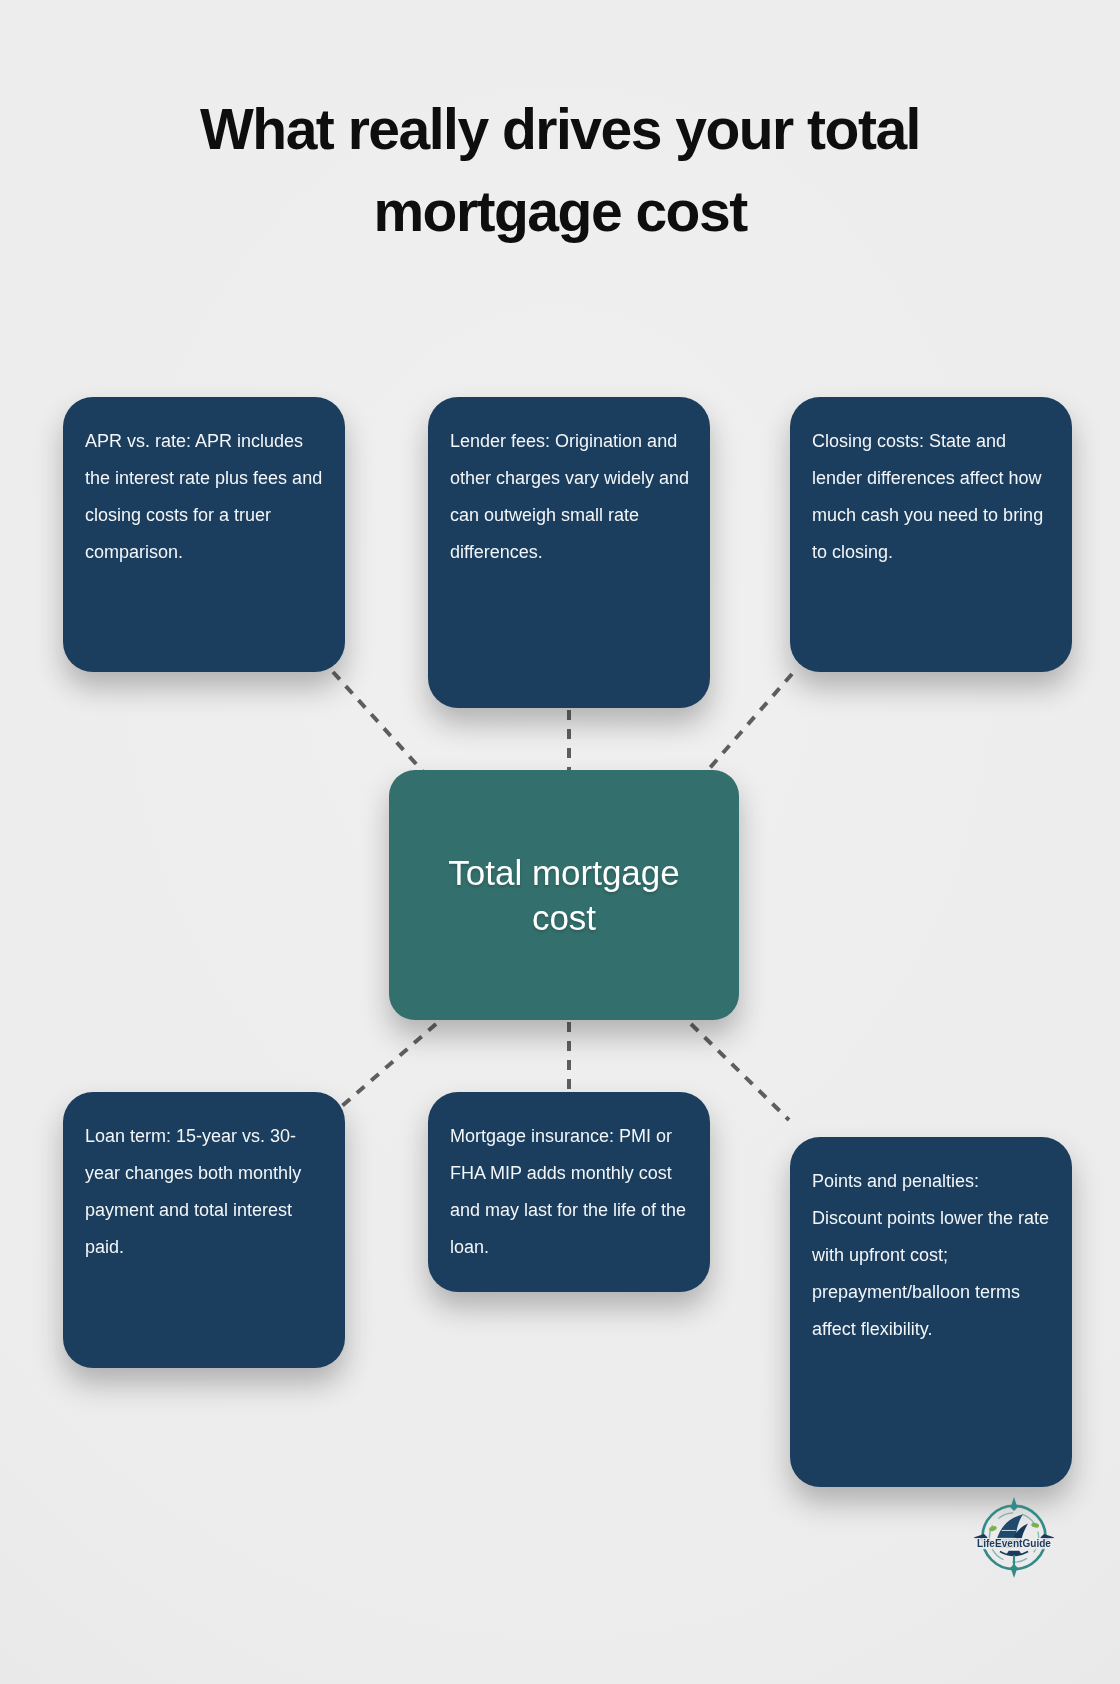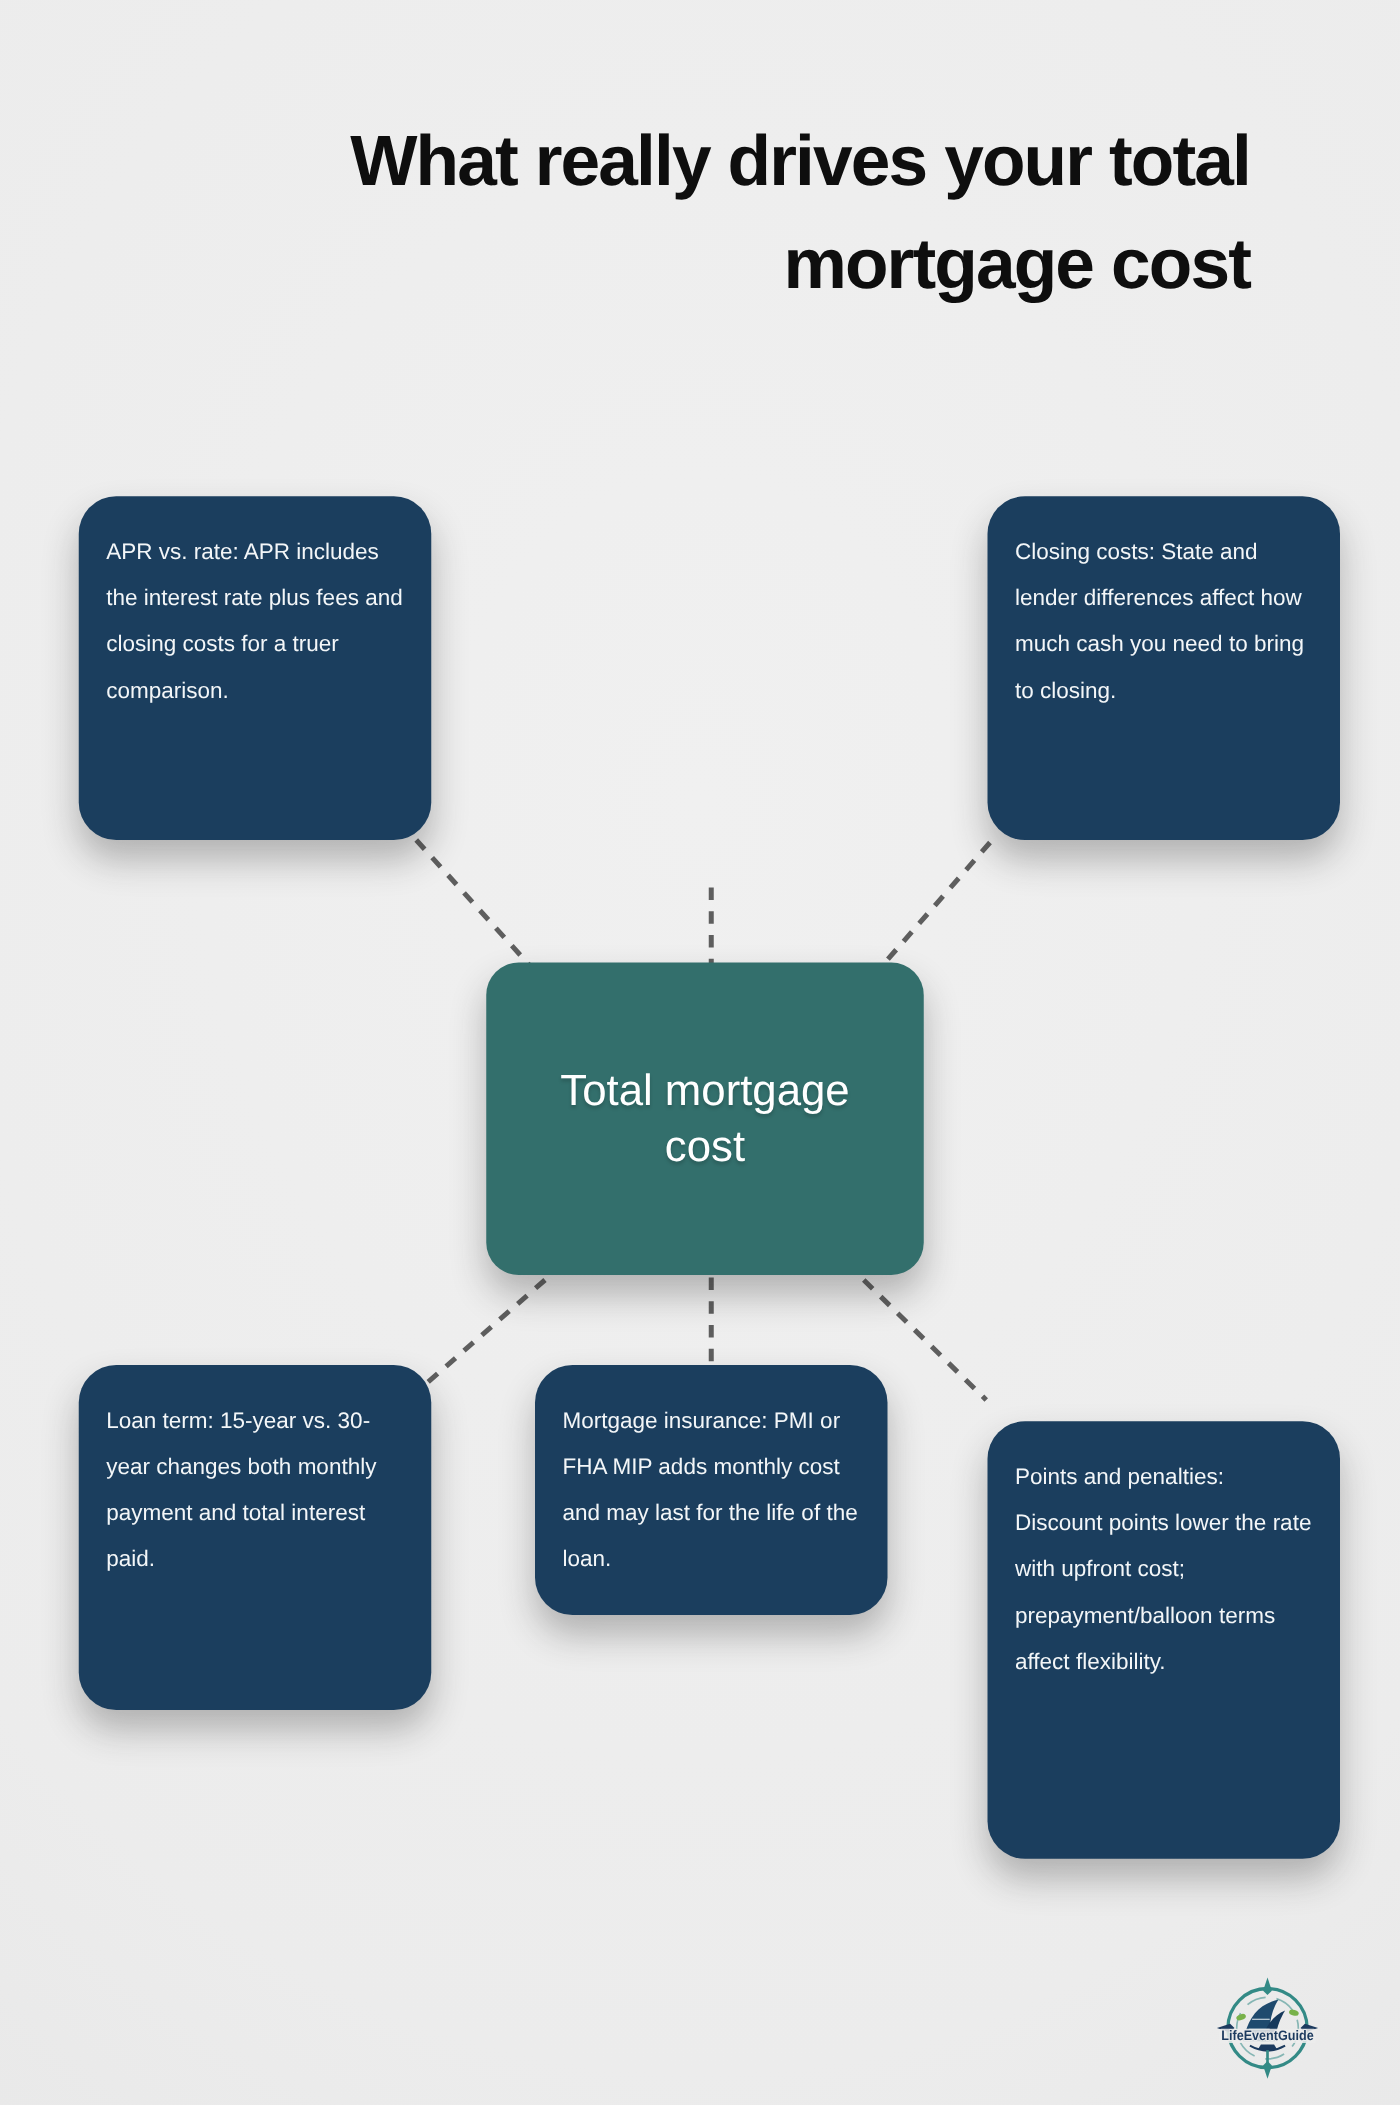--- a/index.html
+++ b/index.html
@@ -18,21 +18,21 @@
     height: 1684px;
     background: radial-gradient(130% 110% at 50% 38%, #f0f0f0 0%, #ececec 55%, #e2e2e2 100%);
   }
   .title {
     position: absolute;
     top: 88px;
     left: 50%;
     transform: translateX(-50%);
     width: 880px;
     margin: 0;
-    text-align: right;
+    text-align: center;
     font-size: 57px;
     line-height: 82px;
     font-weight: 700;
     letter-spacing: -1.5px;
     color: #0e0e0e;
   }
   .connectors {
     position: absolute;
     left: 0;
     top: 0;
@@ -76,21 +76,21 @@
   .center-node span {
     color: #ffffff;
     font-size: 35px;
     line-height: 45px;
     font-weight: 400;
     text-shadow: 0 2px 3px rgba(0,0,0,0.18);
   }
   .logo {
     position: absolute;
     left: 970px;
-    top: 1582px;
+    top: 1497px;
     width: 88px;
     height: 88px;
   }
   .logo svg { overflow: visible; }
   .logo-text {
     font-family: "Liberation Sans", sans-serif;
     font-size: 12.5px;
     font-weight: 700;
     fill: #1c3a5e;
     stroke: #ececec;
@@ -111,20 +111,23 @@
     <line x1="792" y1="674" x2="694" y2="786"></line>
     <line x1="436" y1="1024" x2="342" y2="1106"></line>
     <line x1="569" y1="1022" x2="569" y2="1090"></line>
     <line x1="691" y1="1024" x2="789" y2="1120"></line>
   </svg>
 
   <div class="card" style="left:63px;  top:397px;  width:282px; height:275px;">
     <p class="card-text">APR vs. rate: APR includes the interest rate plus fees and closing costs for a truer comparison.</p>
   </div>
 
+  <div class="card" style="left:428px; top:397px;  width:282px; height:311px;">
+    <p class="card-text">Lender fees: Origination and other charges vary widely and can outweigh small rate differences.</p>
+  </div>
 
   <div class="card" style="left:790px; top:397px;  width:282px; height:275px;">
     <p class="card-text">Closing costs: State and lender differences affect how much cash you need to bring to closing.</p>
   </div>
 
   <div class="card" style="left:63px;  top:1092px; width:282px; height:276px;">
     <p class="card-text">Loan term: 15-year vs. 30-year changes both monthly payment and total interest paid.</p>
   </div>
 
   <div class="card" style="left:428px; top:1092px; width:282px; height:200px;">

